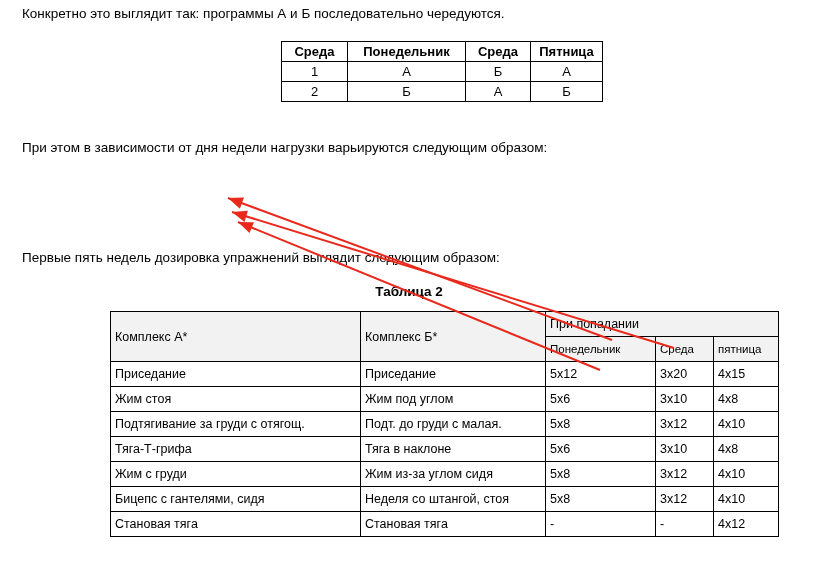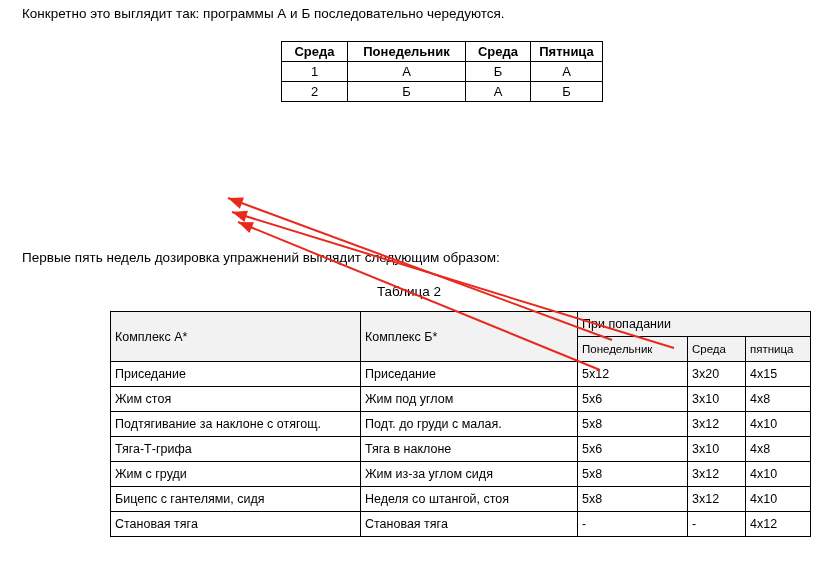--- a/index.html
+++ b/index.html
@@ -81,21 +81,21 @@
     top: 250px;
     font-size: 13.5px;
     white-space: nowrap;
   }
   .tbl2-caption {
     position: absolute;
     left: 0;
     top: 284px;
     width: 818px;
     text-align: center;
-    font-weight: normal;
+    font-weight: bold;
     font-size: 13.5px;
   }
 
   
   .table2 {
     position: absolute;
     left: 110px;
     top: 311px;
     border-collapse: collapse;
     font-size: 12.5px;
@@ -105,21 +105,21 @@
     text-align: left;
     font-weight: normal;
     padding: 3px 4px;
     height: 25px;
     box-sizing: border-box;
   }
   .table2 .hdr {
     background: #f2f2f2;
   }
   .table2 .c-a { width: 250px; }
-  .table2 .c-b { width: 217px; }
+  .table2 .c-b { width: 185px; }
   .table2 .c-d1 { width: 110px; font-size: 12px; }
   .table2 .c-d2 { width: 58px; font-size: 12px; }
   .table2 .c-d3 { width: 65px; font-size: 12px; }
   .table2 .sub  { font-size: 11.5px; }
 
   
   .arrows {
     position: absolute;
     left: 0;
     top: 0;
@@ -153,20 +153,21 @@
       </tr>
       <tr>
         <td>2</td>
         <td>Б</td>
         <td>А</td>
         <td>Б</td>
       </tr>
     </tbody>
   </table>
 
+  <div class="para2">При этом в зависимости от дня недели нагрузки варьируются следующим образом:</div>
 
 
   <div class="para3">Первые пять недель дозировка упражнений выглядит следующим образом:</div>
 
   <div class="tbl2-caption">Таблица 2</div>
 
   <table class="table2">
     <thead>
       <tr>
         <th class="c-a hdr" rowspan="2">Комплекс А*</th>
@@ -188,21 +189,21 @@
         <td>4х15</td>
       </tr>
       <tr>
         <td>Жим стоя</td>
         <td>Жим под углом</td>
         <td>5х6</td>
         <td>3х10</td>
         <td>4х8</td>
       </tr>
       <tr>
-        <td>Подтягивание за наклоне с отягощ.</td>
+        <td>Подтягивание за груди с отягощ.</td>
         <td>Подт. до груди с малая.</td>
         <td>5х8</td>
         <td>3х12</td>
         <td>4х10</td>
       </tr>
       <tr>
         <td>Тяга-Т-грифа</td>
         <td>Тяга в наклоне</td>
         <td>5х6</td>
         <td>3х10</td>

